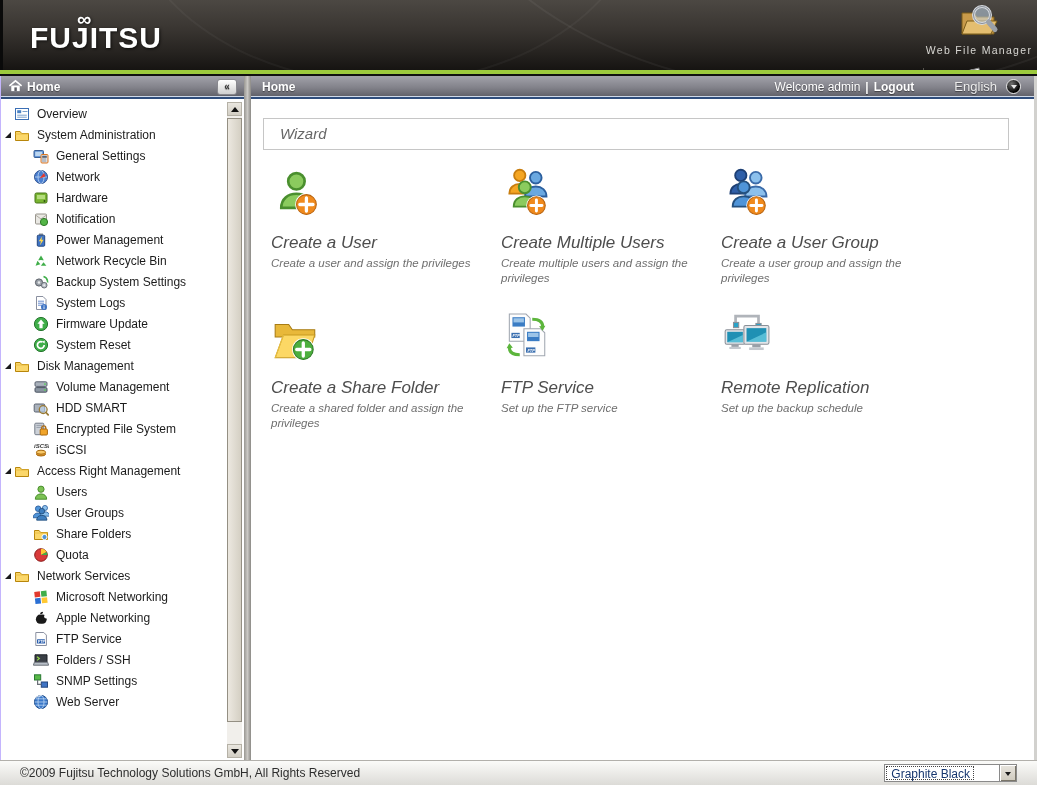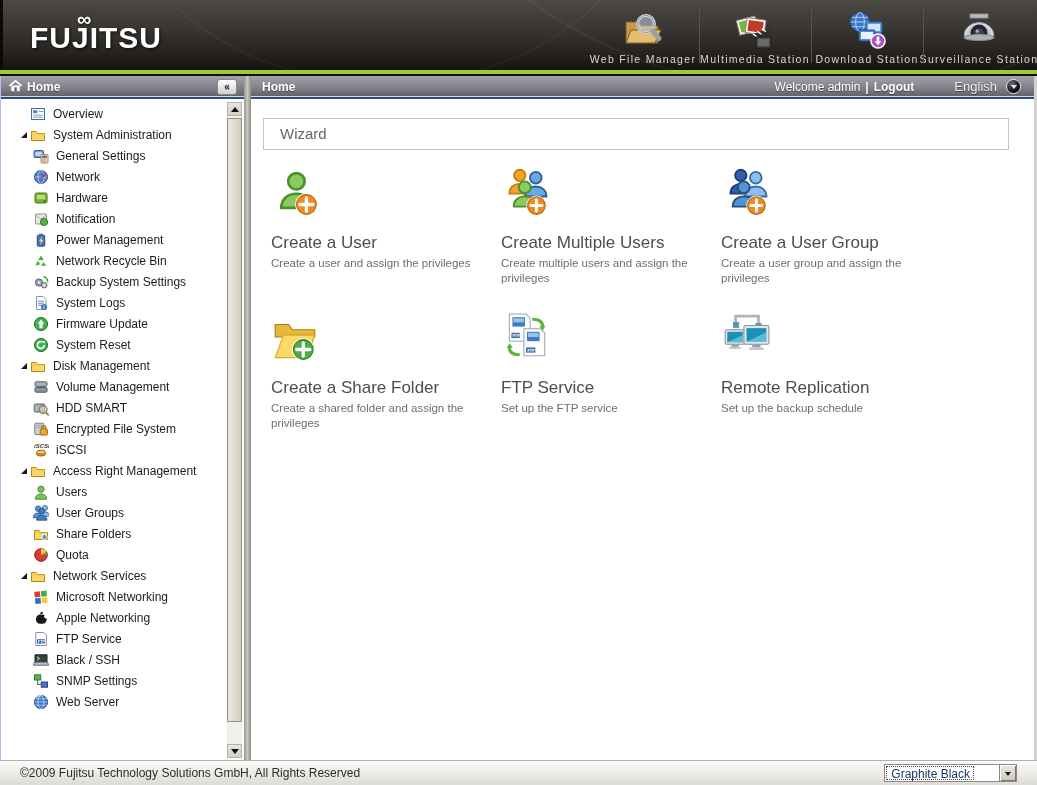--- a/index.html
+++ b/index.html
@@ -14,21 +14,21 @@
     background:linear-gradient(180deg,#4c4843 0%,#3a3632 40%,#262320 75%,#161412 100%);
     overflow:hidden; border-left:3px solid #0a0a0a; }
   .banner::before { content:""; position:absolute; width:820px; height:560px; border-radius:50%;
     border:2px solid rgba(255,255,255,.05); left:420px; top:-470px; }
   .banner::after { content:""; position:absolute; width:520px; height:380px; border-radius:50%;
     border:2px solid rgba(255,255,255,.04); left:120px; top:-300px; }
   .logo { position:absolute; left:27px; top:21px; color:#fff; font-size:30px; font-weight:bold;
     letter-spacing:1px; text-shadow:1px 1px 3px rgba(0,0,0,.7); z-index:2; }
   .logo .inf { position:absolute; left:47px; top:-13px; font-size:20px; font-weight:bold; }
 
-  .stations { position:absolute; right:2px; top:0; height:70px; display:flex; z-index:2; }
+  .stations { position:absolute; right:2px; top:0; height:70px; display:flex; z-index:2;flex-direction:column; }
   .station { width:112px; display:flex; flex-direction:column; align-items:center;
     justify-content:flex-end; padding-bottom:5px; position:relative; cursor:pointer; }
   .station + .station::before { content:""; position:absolute; left:0; top:7px; bottom:7px;
     width:1px; background:#56534d; }
   .station .s-icon { height:42px; display:flex; align-items:flex-end; justify-content:center; }
   .station .s-label { font-size:10.5px; color:#d8d7d3; letter-spacing:1.3px; margin-top:2px; white-space:nowrap; }
 
   .accent-line { height:4px; background:#9cc93d; }
   .accent-gap { height:2px; background:#101010; }
 
@@ -45,41 +45,41 @@
     text-shadow:0 1px 1px rgba(0,0,0,.45); }
   .ph-title { margin-left:4px; }
   .collapse-btn { margin-left:auto; width:20px; height:16px; border-radius:3px;
     background:linear-gradient(#ffffff,#d0d0d0); border:1px solid #88888e; color:#333;
     font-size:10px; font-weight:bold; line-height:13px; text-align:center; cursor:pointer; }
 
   
   .tree { position:relative; flex:1; overflow:hidden; padding-top:4px; }
   .tree-row { display:flex; align-items:center; height:21px; font-size:12px; color:#1b1b1b;
     cursor:pointer; white-space:nowrap; }
-  .tree-row[data-level="0"] { padding-left:16px; }
+  .tree-row[data-level="0"] { padding-left:0; }
   .tree-row[data-level="1"] { padding-left:32px; }
   .twisty { width:13px; flex:0 0 13px; display:flex; align-items:center; justify-content:center; }
   .twisty .tri { width:0; height:0; border:3.5px solid transparent;
     border-right-color:#1a1a1a; border-bottom-color:#1a1a1a; }
   .tree-ico { width:16px; height:16px; flex:0 0 16px; }
   .tree-ico svg { display:block; }
   .tree-label { margin-left:7px; }
 
   .scrollbar { position:absolute; right:2px; top:3px; bottom:2px; width:15px; background:#f1efeb; }
   .sb-btn { position:absolute; left:0; width:15px; height:14px;
     background:linear-gradient(#e9e6df,#d2cec4); border:1px solid #b5b1a6;
     display:flex; align-items:center; justify-content:center; cursor:pointer; }
   .sb-up { top:0; } .sb-down { bottom:0; }
   .sb-btn .tri-up { width:0;height:0;border:4px solid transparent;border-bottom:5px solid #111;margin-top:-4px; }
   .sb-btn .tri-down { width:0;height:0;border:4px solid transparent;border-top:5px solid #111;margin-bottom:-4px; }
   .sb-thumb { position:absolute; left:0; top:16px; bottom:36px; width:15px;
     background:linear-gradient(90deg,#ece8e0,#d4cfc3); border:1px solid #948f83; cursor:grab; }
 
   
-  .main-body { flex:1; position:relative; }
+  .main-body { flex:1; position:relative;font-style:italic; }
   .wizard-box { margin:19px 25px 0 12px; height:32px; border:1px solid #c6c6c6;
     line-height:30px; padding-left:16px; font-size:15px; color:#666; }
   .wizard-grid { display:grid; grid-template-columns:230px 220px 240px; padding-left:20px;
     margin-top:17px; row-gap:26px; }
   .wcard { width:218px; cursor:pointer; }
   .wcard .wicon { height:52px; margin-bottom:14px; }
   .wcard .wtitle { font-size:17px; color:#4d4d4d; }
   .wcard .wdesc { margin-top:3px; font-size:11.5px; color:#6e6e6e; line-height:1.3; }
 
   
@@ -491,21 +491,21 @@
             <span class="tree-label">FTP Service</span>
           </div>
           <div class="tree-row" data-level="1">
             <span class="tree-ico">
               <svg width="16" height="16" viewBox="0 0 16 16">
                 <path d="M2 2.8h12v7.4H2z" fill="#3a3f46" stroke="#1c1f24"></path>
                 <path d="M4 4.8l2.4 1.8L4 8.4" fill="none" stroke="#9adf4a" stroke-width="1.1"></path>
                 <path d="M1.4 10.2h13.2l1 3H.4z" fill="#b9bfc8" stroke="#6a7078"></path>
               </svg>
             </span>
-            <span class="tree-label">Black / SSH</span>
+            <span class="tree-label">Folders / SSH</span>
           </div>
           <div class="tree-row" data-level="1">
             <span class="tree-ico">
               <svg width="16" height="16" viewBox="0 0 16 16">
                 <rect x="1.5" y="1.8" width="6.2" height="5.2" fill="#58b847" stroke="#2a7a33"></rect>
                 <rect x="8.3" y="9" width="6.2" height="5.2" fill="#3f74c4" stroke="#24477e"></rect>
                 <path d="M4.6 7v4.4h3.7" fill="none" stroke="#6a7078" stroke-width="1.2"></path>
               </svg>
             </span>
             <span class="tree-label">SNMP Settings</span>

